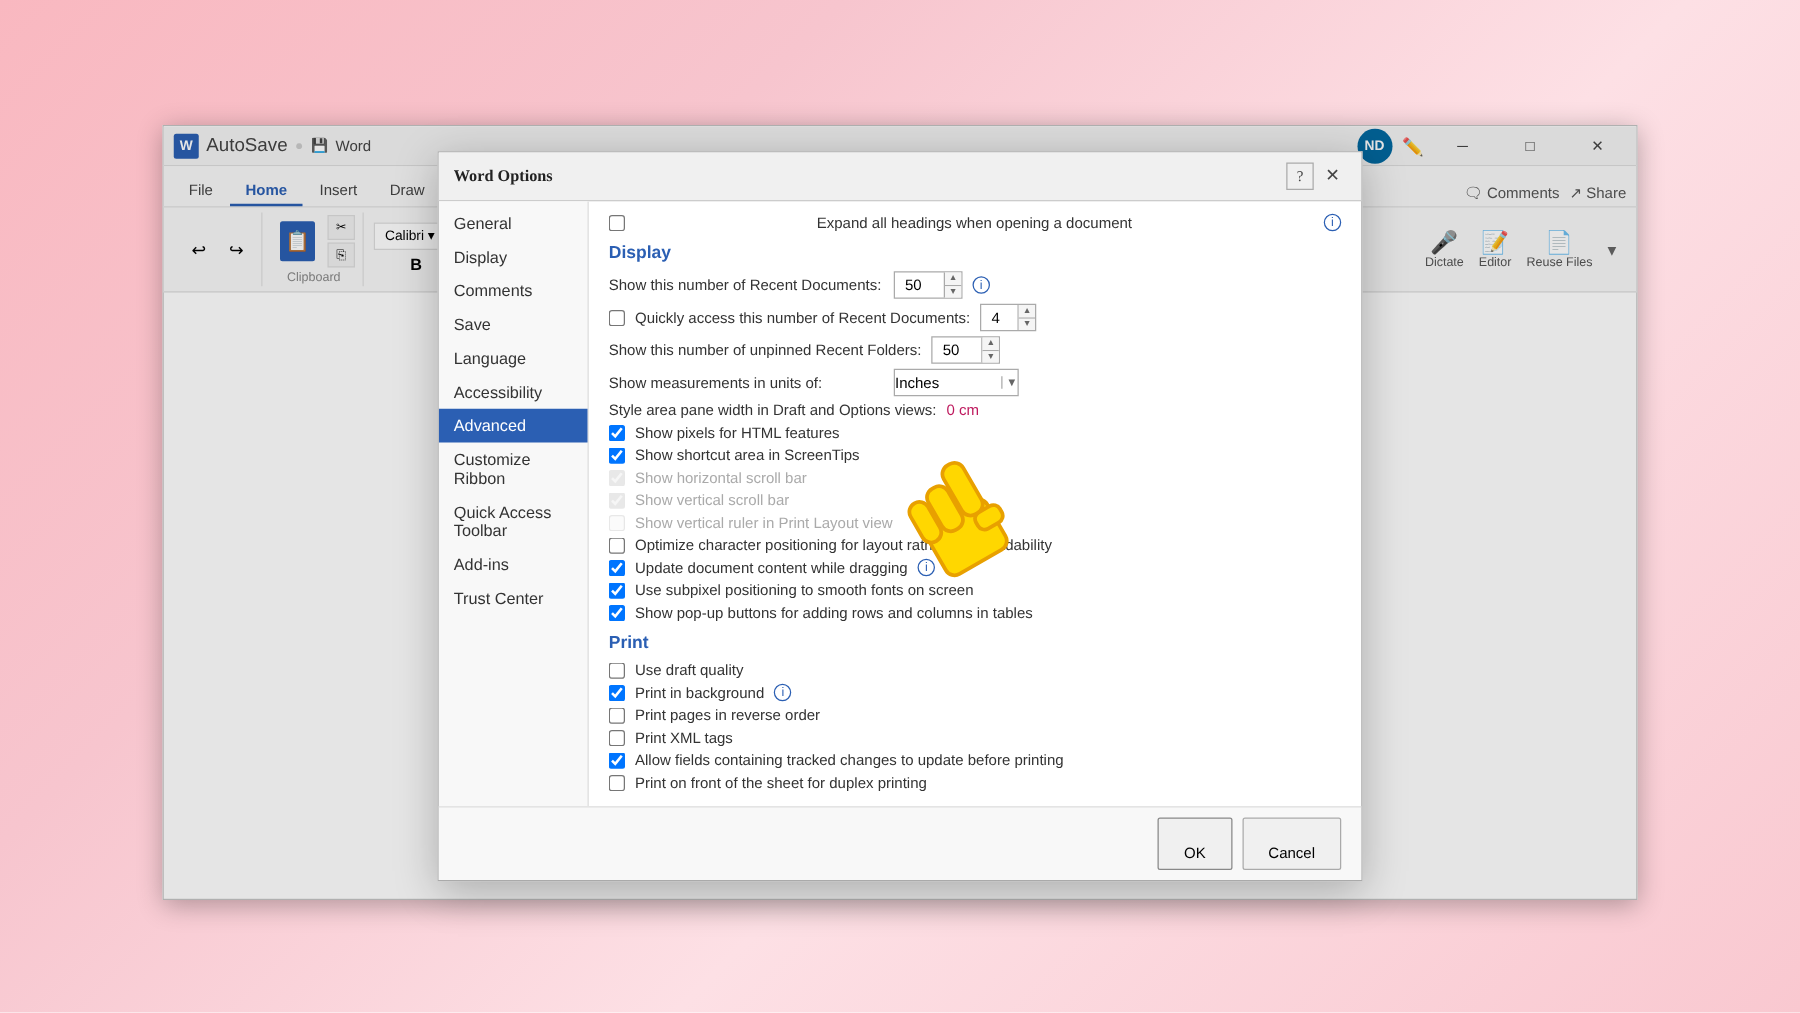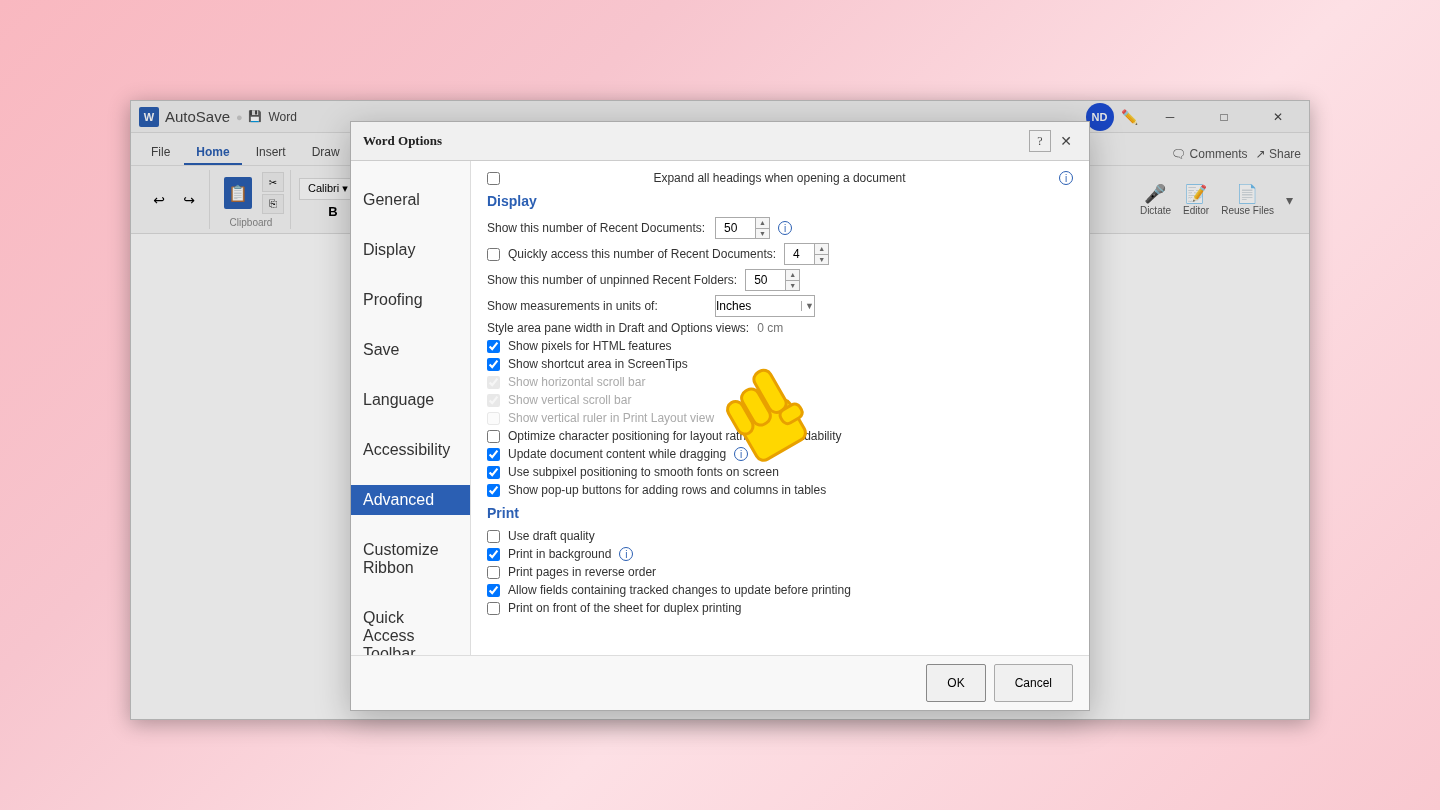--- a/index.html
+++ b/index.html
@@ -66,21 +66,21 @@
       align-items: center;
       justify-content: center;
       cursor: pointer;
       font-size: 12px;
       color: #444;
     }
     .user-avatar {
       width: 28px;
       height: 28px;
       border-radius: 50%;
-      background: #1d4ed8;
+      background: #0369a1;
       color: white;
       font-size: 11px;
       display: flex;
       align-items: center;
       justify-content: center;
       font-weight: bold;
     }
 
     
     .ribbon {
@@ -231,24 +231,23 @@
     
     .dialog-nav {
       width: 120px;
       background: #f8f8f8;
       border-right: 1px solid #ddd;
       padding: 4px 0;
       flex-shrink: 0;
     }
     .nav-item {
       padding: 6px 12px;
-      font-size: 16px;
+      font-size: 13px;
       color: #333;
       cursor: pointer;
-      margin-top: 20px;
     }
     .nav-item.active {
       background: #2b5fb3;
       color: white;
     }
 
     
     .dialog-content {
       flex: 1;
       overflow-y: auto;
@@ -373,21 +372,21 @@
       margin: 4px 0;
       gap: 8px;
     }
     .style-area-row label {
       font-size: 12px;
       color: #333;
       min-width: 220px;
     }
     .style-area-value {
       font-size: 12px;
-      color: #737373;
+      color: #be185d;
     }
 
     .expand-heading-row {
       display: flex;
       align-items: center;
       margin: 2px 0;
       gap: 8px;
       justify-content: space-between;
     }
     .expand-heading-row label {
@@ -398,22 +397,22 @@
     
     .dialog-footer {
       border-top: 1px solid #ddd;
       padding: 8px 16px;
       display: flex;
       justify-content: flex-end;
       gap: 8px;
       background: #f8f8f8;
     }
     .footer-btn {
-      padding: 8px 20px;
-      height: 38px;
+      padding: 20px 20px;
+      height: 18px;
       border: 1px solid #aaa;
       background: #f0f0f0;
       font-size: 12px;
       cursor: pointer;
       border-radius: 2px;
     }
     .footer-btn.primary {
       background: #f0f0f0;
       border-color: #888;
     }
@@ -526,21 +525,21 @@
           <div class="dialog-help-btn">?</div>
           <div class="dialog-close-btn">✕</div>
         </div>
       </div>
 
       <div class="dialog-body">
 
         <div class="dialog-nav">
           <div class="nav-item">General</div>
           <div class="nav-item">Display</div>
-          <div class="nav-item">Proofing</div>
+          <div class="nav-item">Comments</div>
           <div class="nav-item">Save</div>
           <div class="nav-item">Language</div>
           <div class="nav-item">Accessibility</div>
           <div class="nav-item active">Advanced</div>
           <div class="nav-item">Customize Ribbon</div>
           <div class="nav-item">Quick Access Toolbar</div>
           <div class="nav-item">Add-ins</div>
           <div class="nav-item">Trust Center</div>
         </div>
 
@@ -659,20 +658,24 @@
             <input type="checkbox" checked="" style="">
             <label>Print in background</label>
             <div class="info-icon">i</div>
           </div>
 
           <div class="option-row">
             <input type="checkbox" style="">
             <label>Print pages in reverse order</label>
           </div>
 
+          <div class="option-row">
+            <input type="checkbox" style="">
+            <label>Print XML tags</label>
+          </div>
 
 
           <div class="option-row">
             <input type="checkbox" checked="" style="">
             <label>Allow fields containing tracked changes to update before printing</label>
           </div>
 
           <div class="option-row">
             <input type="checkbox" style="">
             <label>Print on front of the sheet for duplex printing</label>

